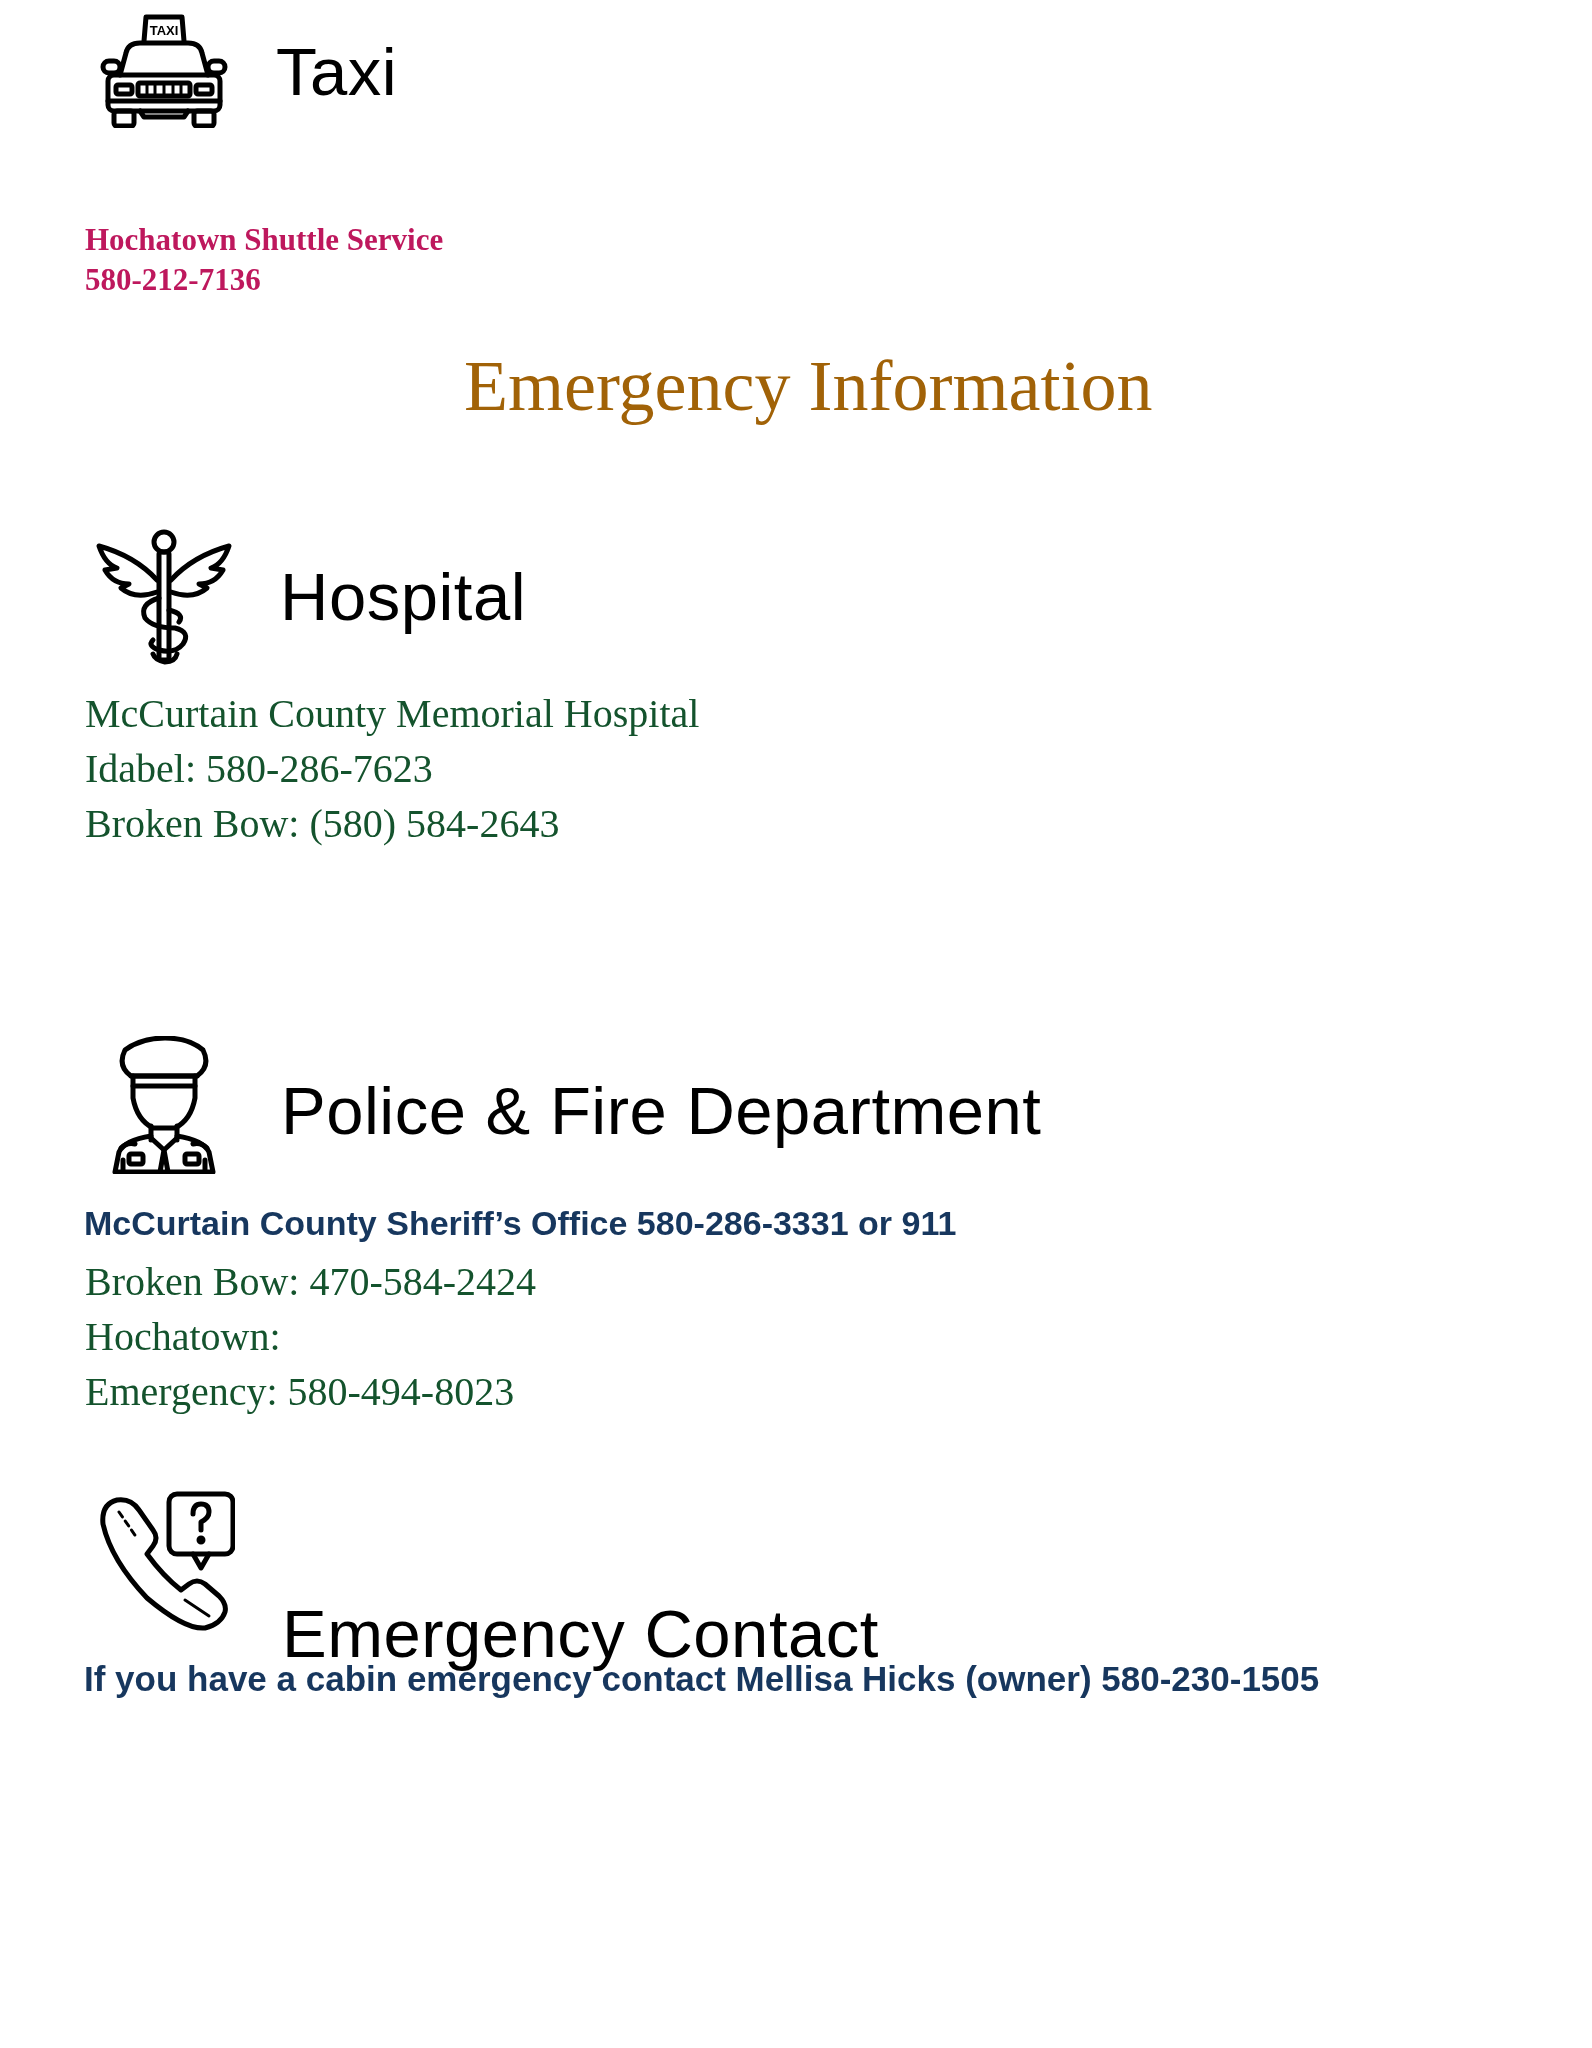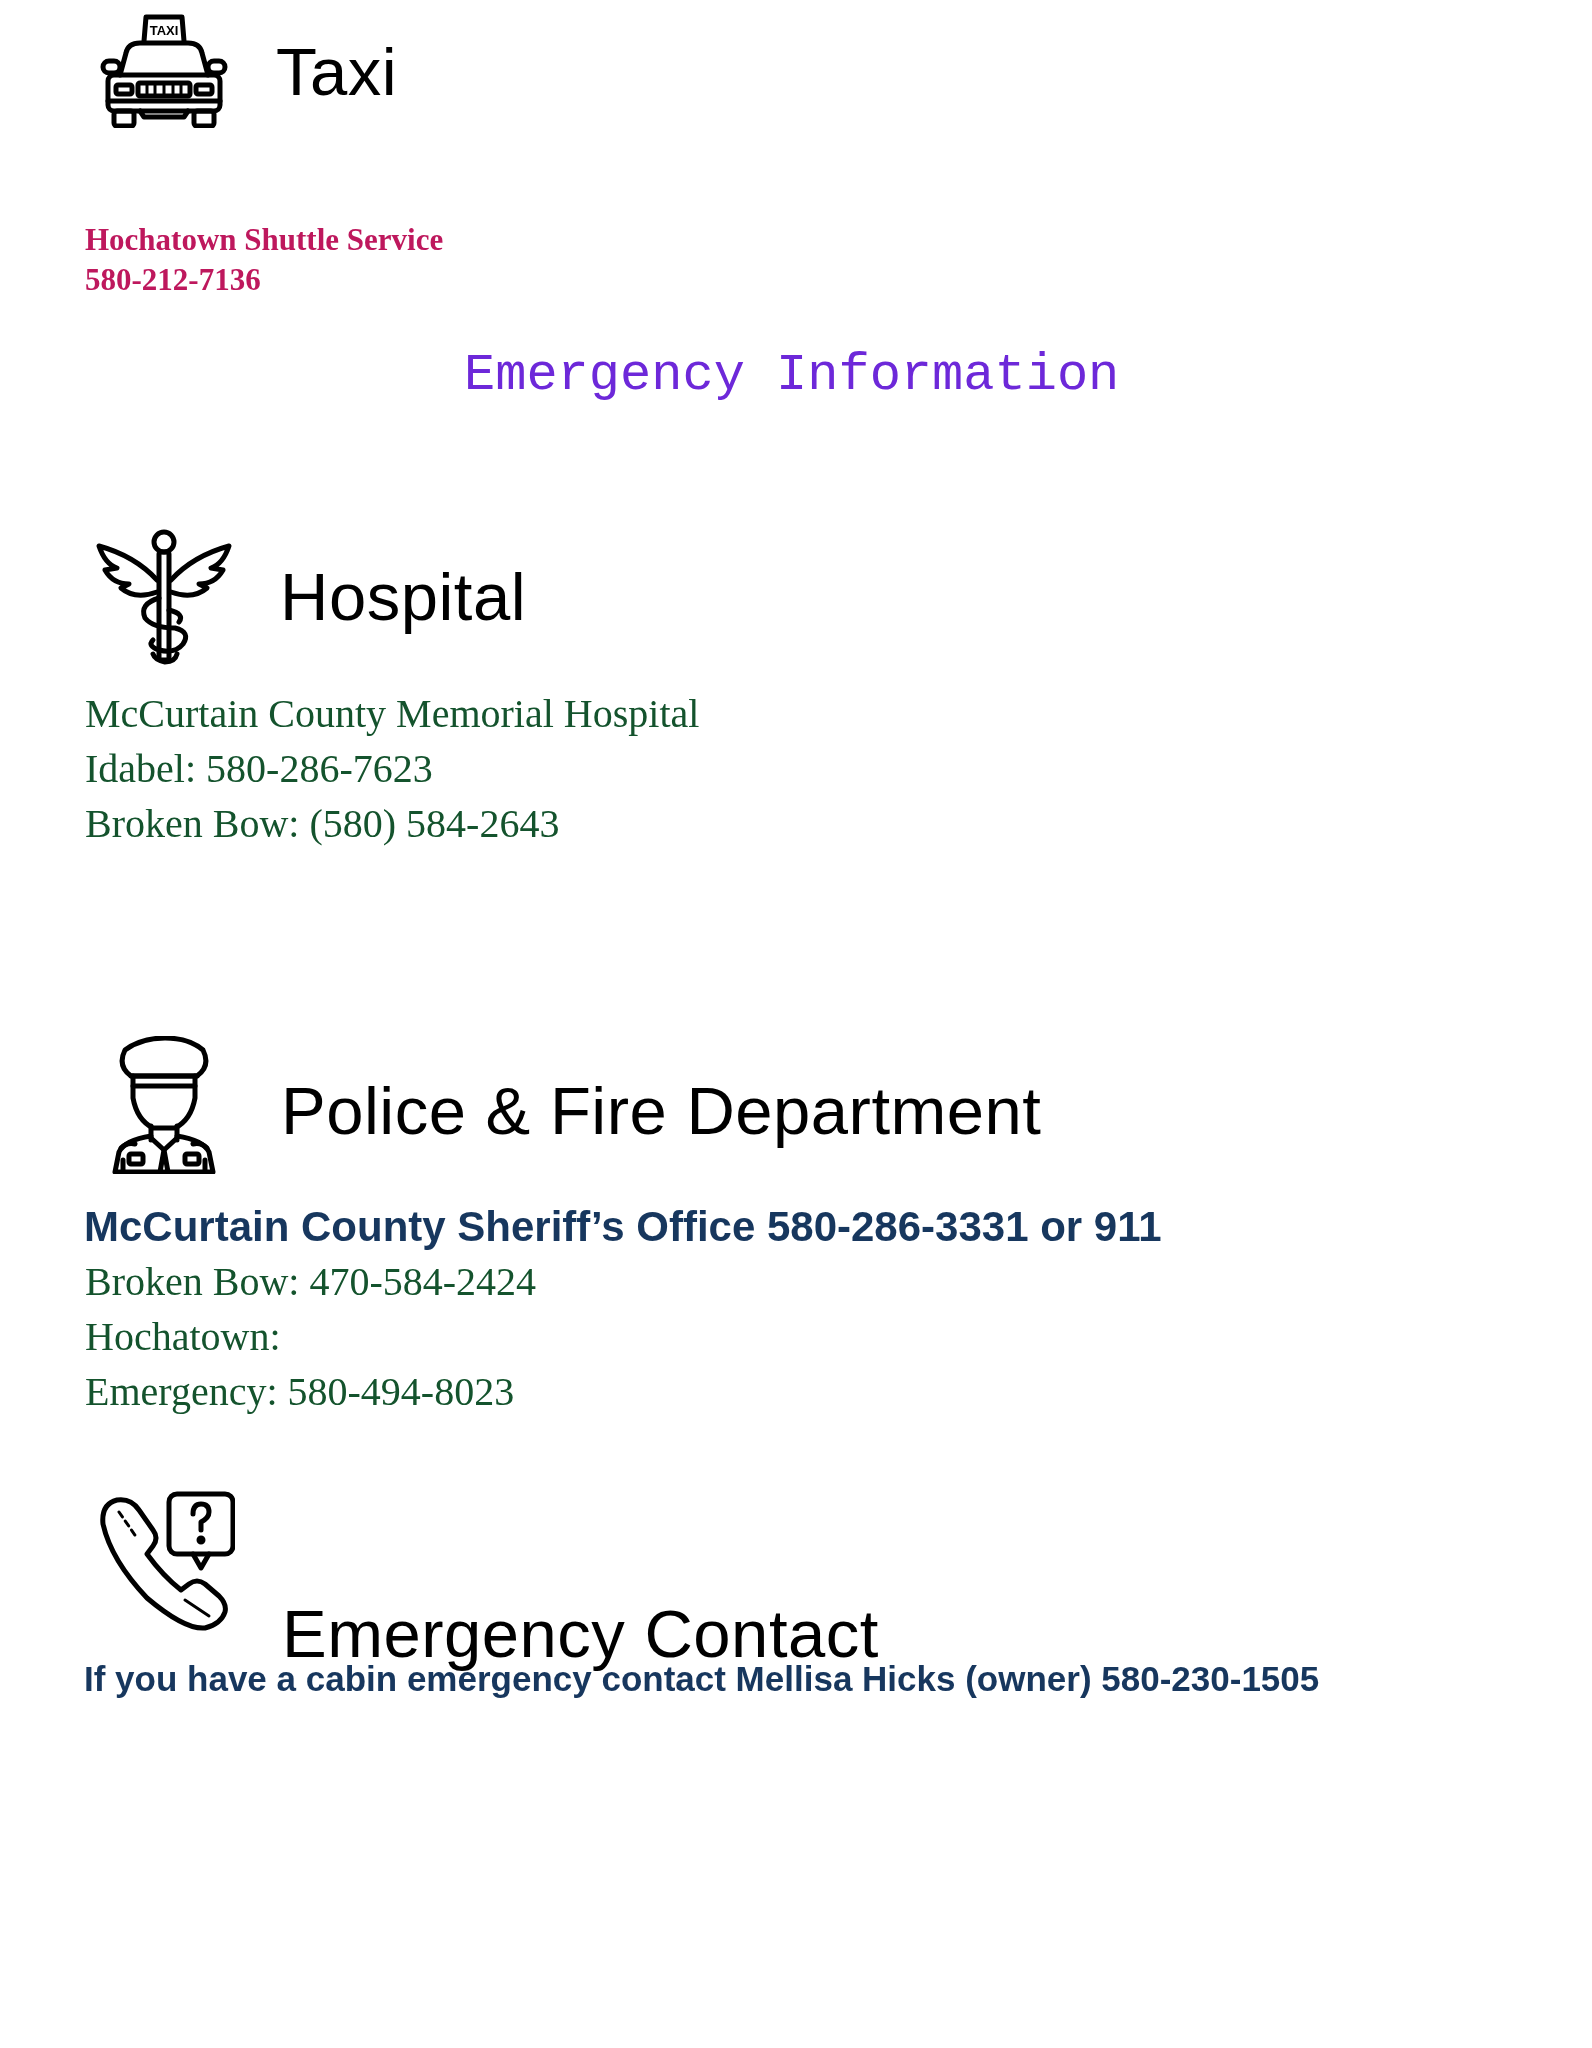--- a/index.html
+++ b/index.html
@@ -9,42 +9,42 @@
   .icon svg { width: 100%; height: 100%; display: block; }
   .heading {
     font-family: "Liberation Sans", sans-serif;
     font-weight: normal;
     color: #000000;
     font-size: 67px;
     line-height: 1;
     letter-spacing: 0.5px;
   }
   .title {
-    font-family: Liberation Mono, monospace;
-    font-size: 52px;
+    font-family: Liberation Serif, serif;
+    font-size: 72px;
     line-height: 1;
-    color: #6d28d9;
+    color: #a16207;
   }
   .serif-line {
     font-family: "Liberation Serif", serif;
     font-size: 40px;
     line-height: 55px;
     color: #14532d;
   }
   .serif-bold {
     font-family: "Liberation Serif", serif;
     font-weight: bold;
     font-size: 31px;
     line-height: 40px;
     color: #be185d;
   }
   .sans-bold {
     font-family: "Liberation Sans", sans-serif;
     font-weight: bold;
-    font-size: 42px;
+    font-size: 34px;
     line-height: 1;
     color: #17375e;
   }
   .block { position: absolute; left: 85px; }
   .block div { white-space: nowrap; }
 </style>
 </head>
 <body>
 
 <div class="icon" style="left:96px; top:13px; width:136px; height:115px;">

